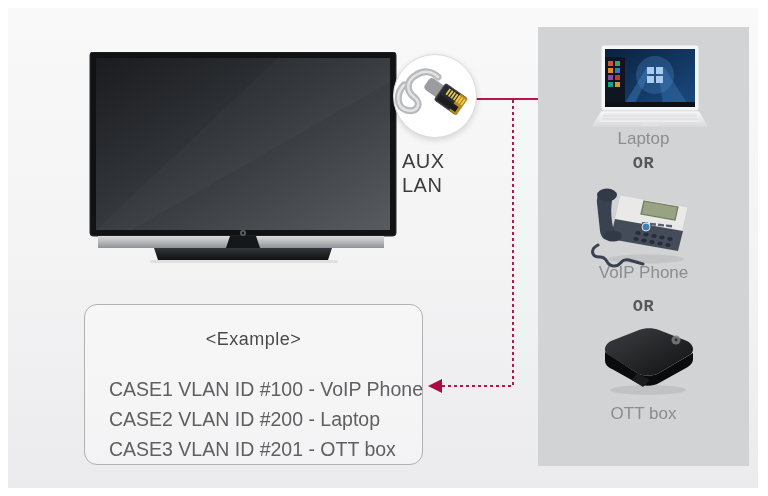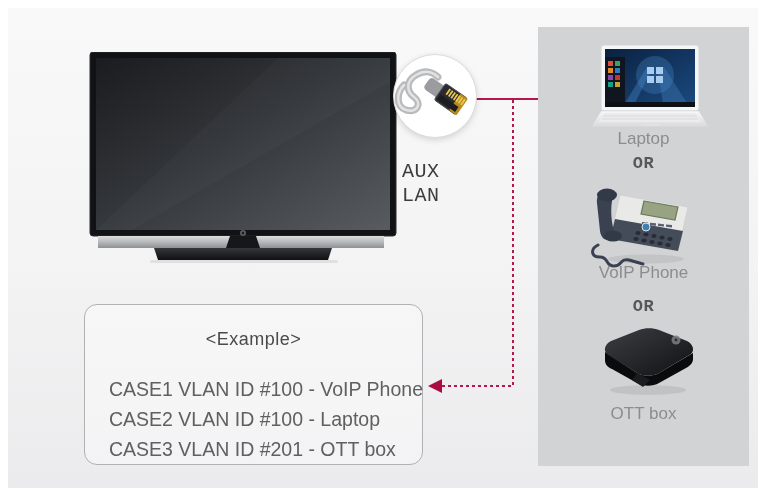--- a/index.html
+++ b/index.html
@@ -14,22 +14,22 @@
            background:#d2d3d5; }
 
   
   .tv-svg { position:absolute; left:80px; top:44px; }
 
   
   .callout-circle { position:absolute; left:385px; top:46px; width:84px; height:84px;
                     background:#ffffff; border:1px solid #dcdcde; border-radius:50%;
                     box-shadow:0 2px 6px rgba(0,0,0,.14); overflow:hidden; }
 
-  .aux-label { position:absolute; left:394px; top:152px; font-size:20px; line-height:24px;
-               color:#3c3c3e; font-weight:500; letter-spacing:.5px;font-family:Liberation Mono, monospace; }
+  .aux-label { position:absolute; left:394px; top:141px; font-size:20px; line-height:24px;
+               color:#3c3c3e; font-weight:500; letter-spacing:.5px; }
 
   
   .ln { position:absolute; background:#b5164c; }
   .ln-dot-v { position:absolute; width:2px;
               background:repeating-linear-gradient(180deg,#b5164c 0 3px, rgba(0,0,0,0) 3px 6px); }
   .ln-dot-h { position:absolute; height:2px;
               background:repeating-linear-gradient(90deg,#b5164c 0 3px, rgba(0,0,0,0) 3px 6px); }
   .arrow-left { position:absolute; width:0; height:0;
                 border-top:7px solid transparent; border-bottom:7px solid transparent;
                 border-right:14px solid #ab0c3f; }
@@ -213,19 +213,19 @@
         <circle cx="83" cy="14" r="4.5" fill="#7d7f82" opacity="0.85"></circle>
         <circle cx="83" cy="14" r="1.4" fill="#2d2f32"></circle>
       </g>
     </svg>
     <div class="dev-label" style="top:396px;">OTT box</div>
 
     <div class="example-box">
       <div class="example-title">&lt;Example&gt;</div>
       <ul class="example-cases">
         <li>CASE1 VLAN ID #100 - VoIP Phone</li>
-        <li>CASE2 VLAN ID #100 - Laptop</li>
+        <li>CASE2 VLAN ID #200 - Laptop</li>
         <li>CASE3 VLAN ID #201 - OTT box</li>
       </ul>
     </div>
 
   </div>
 </div>
 
 </body></html>

